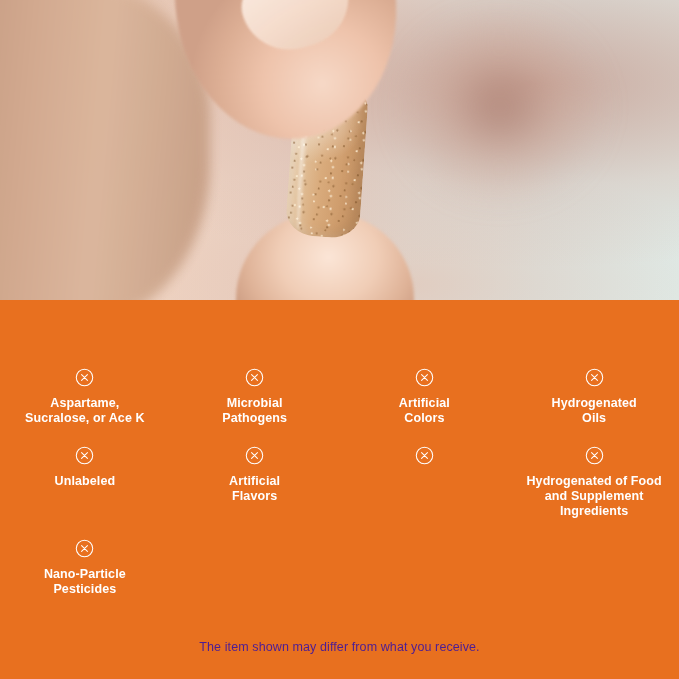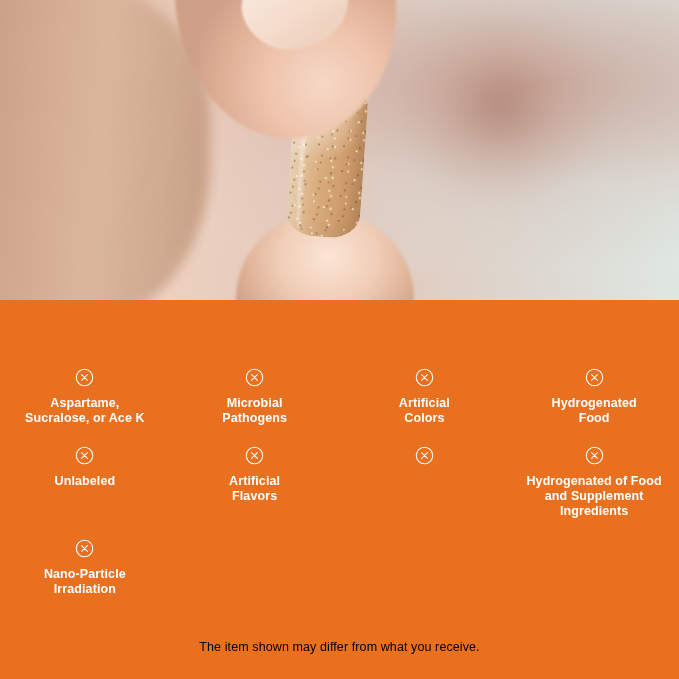--- a/index.html
+++ b/index.html
@@ -189,21 +189,21 @@
   }
 
   
   .footer-note {
     position: absolute;
     left: 0;
     bottom: 25px;
     width: 679px;
     text-align: center;
     font-size: 12.5px;
-    color: #000000;
+    color: #4c1d95;
     letter-spacing: 0.1px;
   }
 </style>
 </head>
 <body>
 
 <div class="canvas">
 
   <div class="photo">
     <div class="photo-bg"></div>
@@ -248,21 +248,21 @@
       <div class="cell-label">Artificial
 Colors</div>
     </div>
 
     <div class="cell">
       <svg class="x-icon" viewBox="0 0 24 24">
         <circle cx="12" cy="12" r="10.4" fill="none" stroke="#ffffff" stroke-width="1.3"></circle>
         <path d="M8.3 8.3 L15.7 15.7 M15.7 8.3 L8.3 15.7" stroke="#ffffff" stroke-width="1.3" stroke-linecap="round"></path>
       </svg>
       <div class="cell-label">Hydrogenated
-Food</div>
+Oils</div>
     </div>
 
     <div class="cell">
       <svg class="x-icon" viewBox="0 0 24 24">
         <circle cx="12" cy="12" r="10.4" fill="none" stroke="#ffffff" stroke-width="1.3"></circle>
         <path d="M8.3 8.3 L15.7 15.7 M15.7 8.3 L8.3 15.7" stroke="#ffffff" stroke-width="1.3" stroke-linecap="round"></path>
       </svg>
       <div class="cell-label">Unlabeled</div>
     </div>
 
@@ -293,20 +293,20 @@
 Ingredients</div>
     </div>
 
 
     <div class="cell">
       <svg class="x-icon" viewBox="0 0 24 24">
         <circle cx="12" cy="12" r="10.4" fill="none" stroke="#ffffff" stroke-width="1.3"></circle>
         <path d="M8.3 8.3 L15.7 15.7 M15.7 8.3 L8.3 15.7" stroke="#ffffff" stroke-width="1.3" stroke-linecap="round"></path>
       </svg>
       <div class="cell-label">Nano-Particle
-Irradiation</div>
+Pesticides</div>
     </div>
 
   </div>
 
   <div class="footer-note">The item shown may differ from what you receive.</div>
 
 </div>
 
 </body></html>

